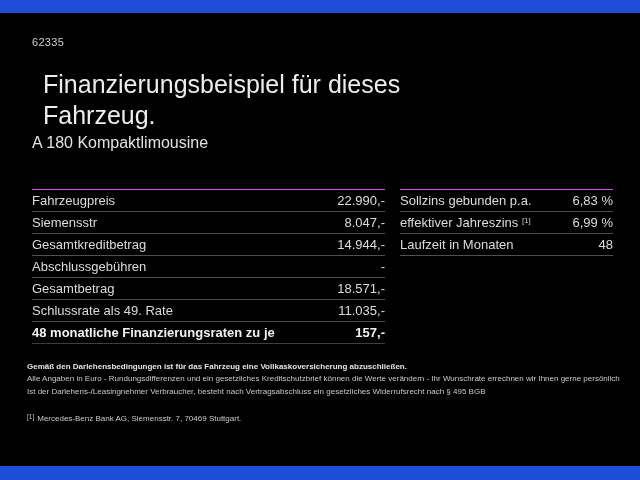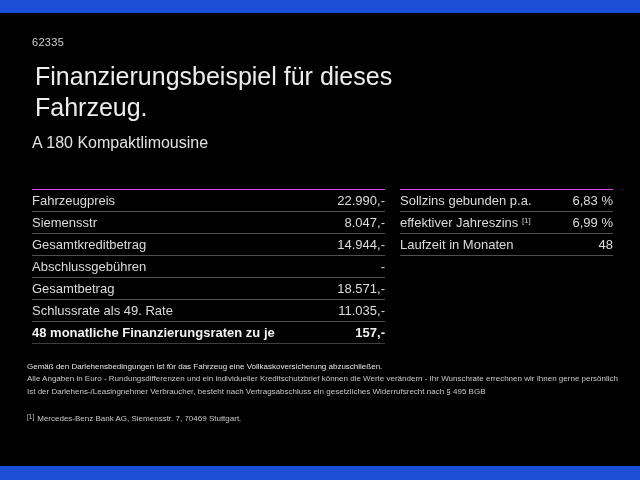--- a/index.html
+++ b/index.html
@@ -97,21 +97,21 @@
     top: 348px;
     width: 590px;
     color: #c9c9c9;
   }
   .footnote-line {
     font-size: 8px;
     line-height: 12.4px;
     white-space: nowrap;
   }
   .footnote-line.bold {
-    font-weight: 400;
+    font-weight: 700;
     color: #e6e6e6;
   }
   .bank-ref {
     margin-top: 15px;
     font-size: 8px;
     color: #c9c9c9;
     white-space: nowrap;
   }
   .bank-ref .marker {
     font-size: 6.5px;
@@ -120,21 +120,21 @@
   }
 </style>
 </head>
 <body>
 
 <div id="viewport">
   <div id="stage">
 
     <div class="doc-number">62335</div>
 
-    <h1 class="title" style="margin:4px;">Finanzierungsbeispiel für dieses Fahrzeug.</h1>
+    <h1 class="title" style="margin:12px;">Finanzierungsbeispiel für dieses Fahrzeug.</h1>
 
     <div class="subtitle">A 180 Kompaktlimousine</div>
 
     <div class="table table-left">
       <div class="row">
         <span class="label">Fahrzeugpreis</span>
         <span class="value">22.990,-</span>
       </div>
       <div class="row">
         <span class="label">Siemensstr</span>
@@ -172,21 +172,21 @@
         <span class="value">6,99 %</span>
       </div>
       <div class="row">
         <span class="label"><span>Laufzeit in Monaten</span><sup></sup></span>
         <span class="value">48</span>
       </div>
     </div>
 
     <div class="footnotes">
       <div class="footnote-line bold">Gemäß den Darlehensbedingungen ist für das Fahrzeug eine Vollkaskoversicherung abzuschließen.</div>
-      <div class="footnote-line">Alle Angaben in Euro - Rundungsdifferenzen und ein individueller Kreditschutzbrief können die Werte verändern - Ihr Wunschrate errechnen wir Ihnen gerne persönlich</div>
+      <div class="footnote-line">Alle Angaben in Euro - Rundungsdifferenzen und ein gesetzliches Kreditschutzbrief können die Werte verändern - Ihr Wunschrate errechnen wir Ihnen gerne persönlich</div>
       <div class="footnote-line">Ist der Darlehens-/Leasingnehmer Verbraucher, besteht nach Vertragsabschluss ein gesetzliches Widerrufsrecht nach § 495 BGB</div>
       <div class="bank-ref">
         <span class="marker">[1]</span><span>Mercedes-Benz Bank AG, Siemensstr. 7, 70469 Stuttgart.</span>
       </div>
     </div>
 
   </div>
 </div>
 
 </body></html>

